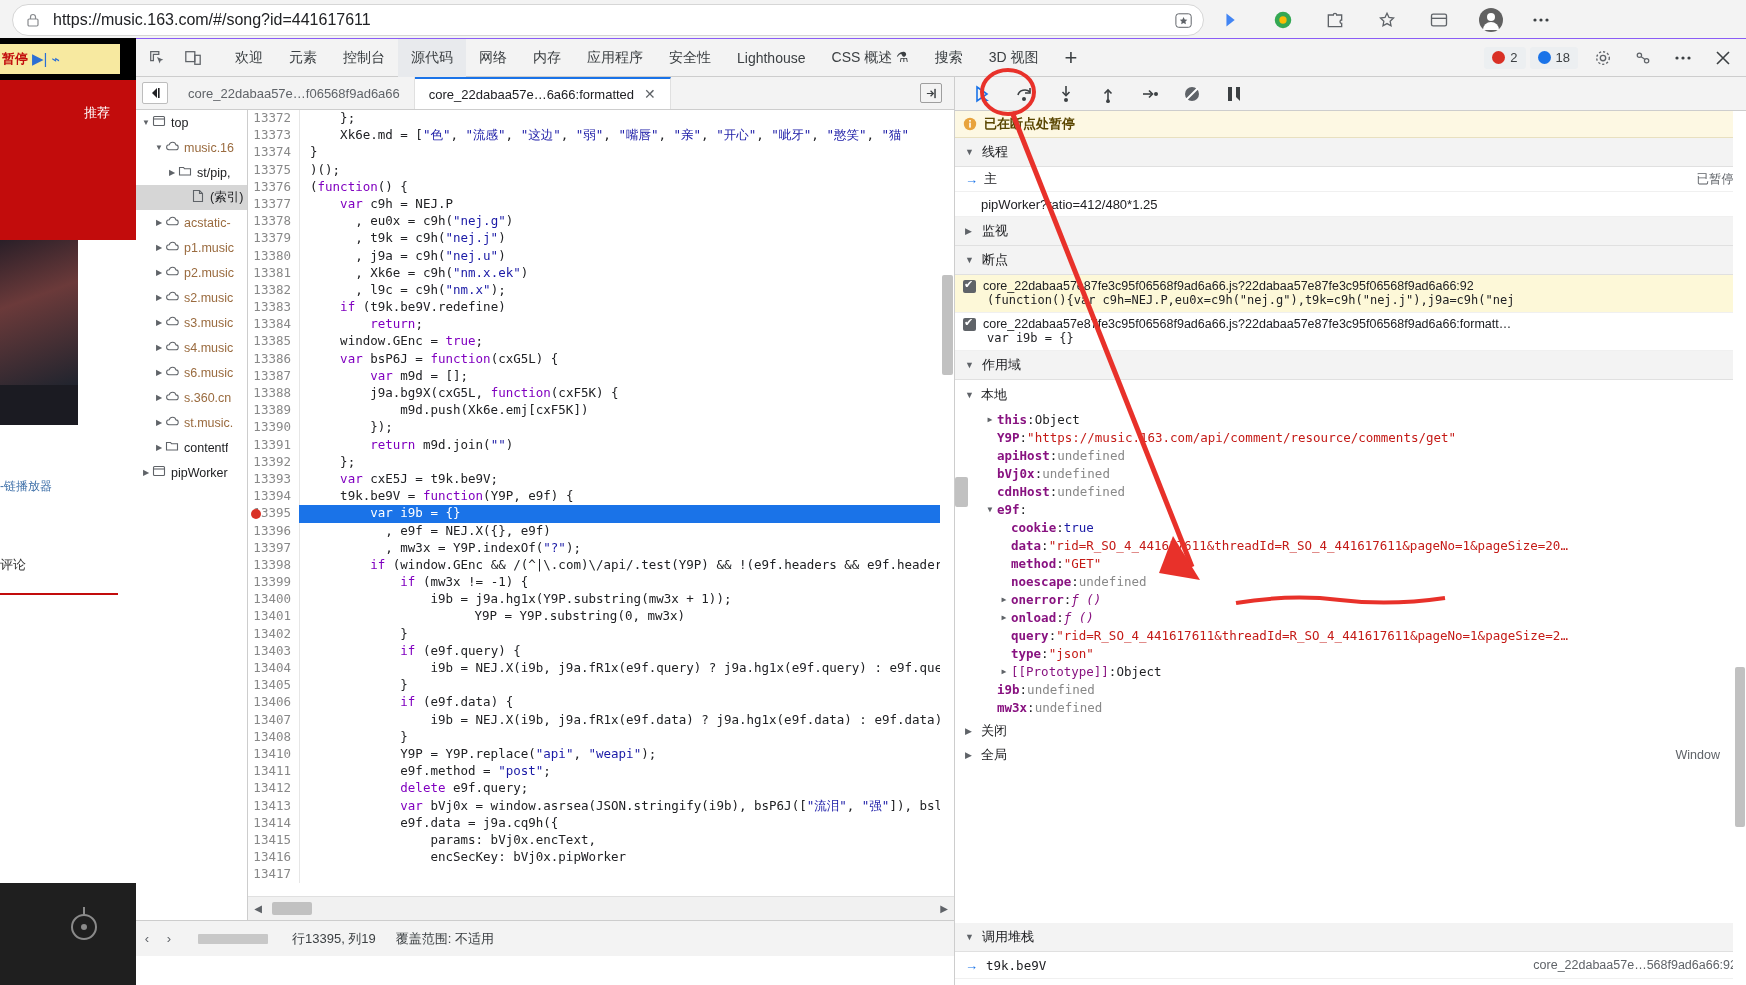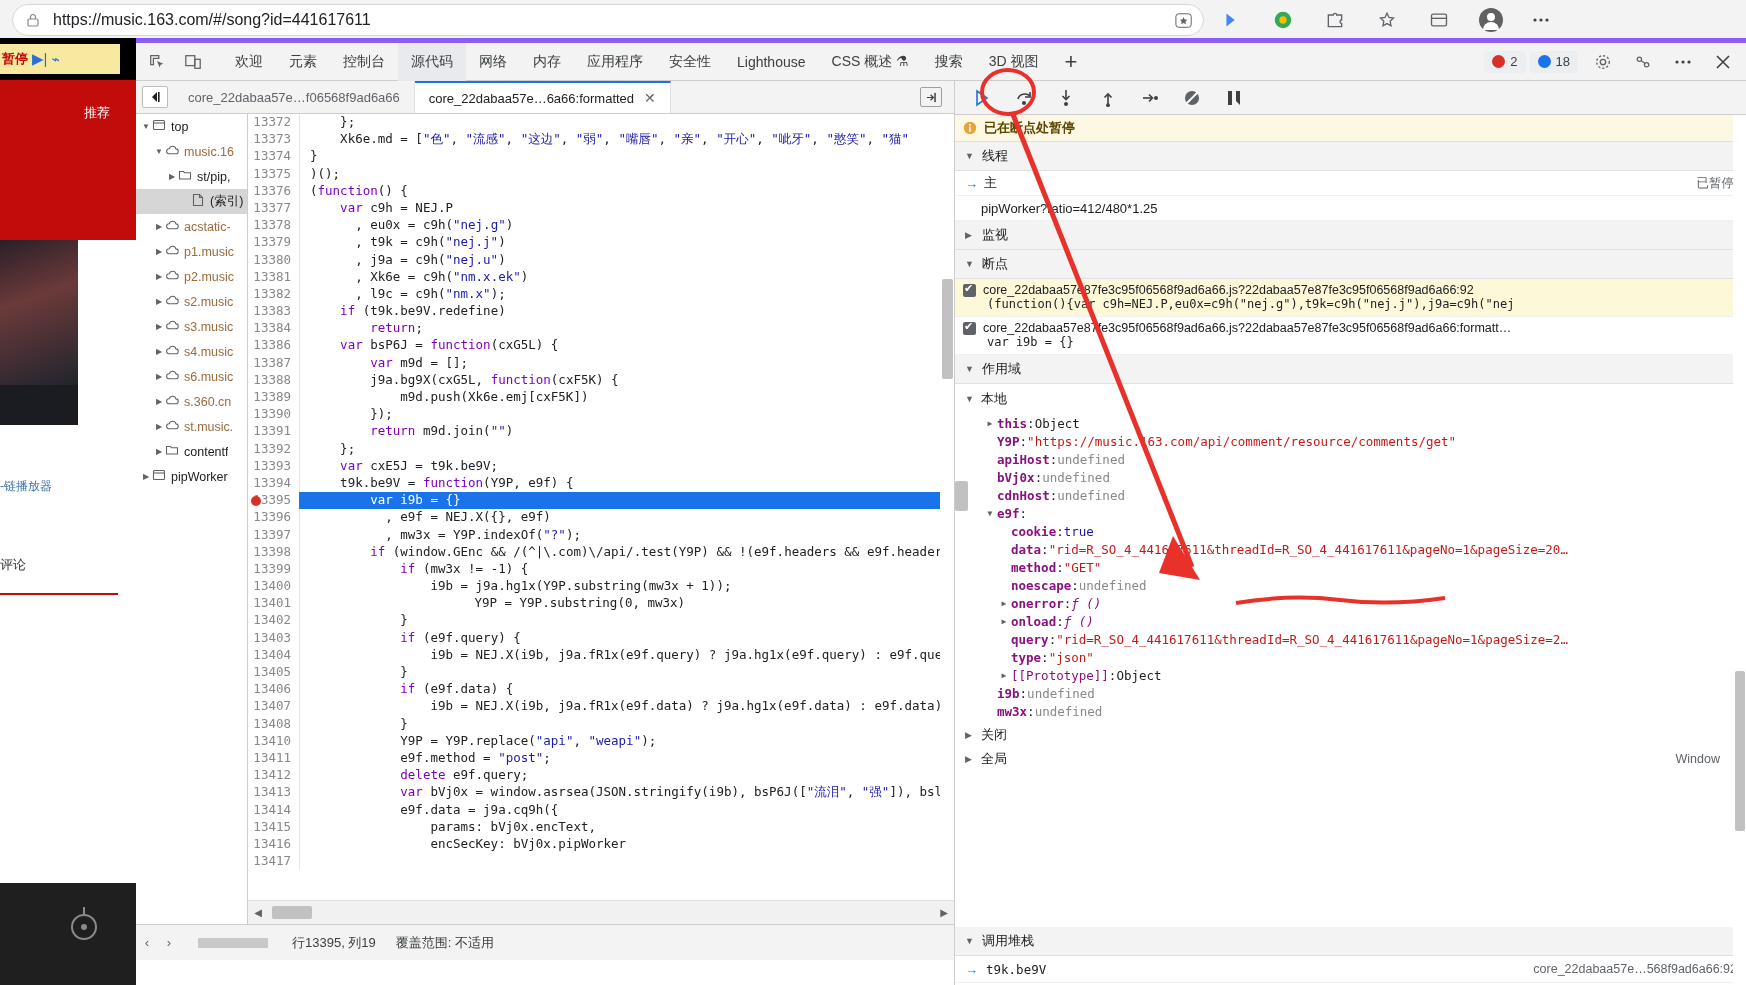--- a/index.html
+++ b/index.html
@@ -25,21 +25,21 @@
   #url-text { font-size:16px; color:#202124; white-space:nowrap; overflow:hidden; }
   #star-icon { position:absolute; right:10px; top:7px; width:18px; height:18px; }
   .chrome-btn {
     position:absolute; top:6px; width:30px; height:28px;
     display:flex; align-items:center; justify-content:center;
   }
 
   
   #devtools {
     position:absolute; left:136px; top:38px; width:1610px; height:947px;
-    background:#ffffff; border-top:5px solid #8b5cf6;
+    background:#ffffff; border-top:1px solid #8b5cf6;
     overflow:hidden;
   }
 
   
   #page-strip { position:absolute; left:0; top:38px; width:136px; height:947px; background:#ffffff; overflow:hidden;}
   #ps-black { position:absolute; left:0; top:0; width:136px; height:42px; background:#000; }
   #ps-player { position:absolute; left:0; top:6px; width:120px; height:30px; background:#f7e9a0; display:flex; align-items:center; gap:4px; padding-left:2px;}
   #ps-red { position:absolute; left:0; top:42px; width:136px; height:58px; background:#c20c0c; }
   #ps-red2 { position:absolute; left:0; top:100px; width:136px; height:102px; background:#c20c0c;}
   #ps-img { position:absolute; left:0; top:202px; width:78px; height:145px; background:linear-gradient(160deg,#2a1f28,#6b3a3a 40%,#20242e); }
@@ -493,20 +493,21 @@
         <div class="code-line" style="position: relative;"><span class="ln">13375</span><span class="ct">)();</span></div>
         <div class="code-line" style="position: relative;"><span class="ln">13376</span><span class="ct">(<span class="kw">function</span>() {</span></div>
         <div class="code-line" style="position: relative;"><span class="ln">13377</span><span class="ct">    <span class="kw">var</span> c9h = NEJ.P</span></div>
         <div class="code-line" style="position: relative;"><span class="ln">13378</span><span class="ct">      , eu0x = c9h(<span class="str">"nej.g"</span>)</span></div>
         <div class="code-line" style="position: relative;"><span class="ln">13379</span><span class="ct">      , t9k = c9h(<span class="str">"nej.j"</span>)</span></div>
         <div class="code-line" style="position: relative;"><span class="ln">13380</span><span class="ct">      , j9a = c9h(<span class="str">"nej.u"</span>)</span></div>
         <div class="code-line" style="position: relative;"><span class="ln">13381</span><span class="ct">      , Xk6e = c9h(<span class="str">"nm.x.ek"</span>)</span></div>
         <div class="code-line" style="position: relative; justify-content: space-between;"><span class="ln">13382</span><span class="ct">      , l9c = c9h(<span class="str">"nm.x"</span>);</span></div>
         <div class="code-line" style="position: relative;"><span class="ln">13383</span><span class="ct">    <span class="kw">if</span> (t9k.be9V.redefine)</span></div>
         <div class="code-line" style="position: relative;"><span class="ln">13384</span><span class="ct">        <span class="kw">return</span>;</span></div>
+        <div class="code-line" style="position: relative;"><span class="ln">13385</span><span class="ct">    window.GEnc = <span class="kw">true</span>;</span></div>
         <div class="code-line" style="position: relative;"><span class="ln">13386</span><span class="ct">    <span class="kw">var</span> bsP6J = <span class="kw">function</span>(cxG5L) {</span></div>
         <div class="code-line" style="position: relative;"><span class="ln">13387</span><span class="ct">        <span class="kw">var</span> m9d = [];</span></div>
         <div class="code-line" style="position: relative;"><span class="ln">13388</span><span class="ct">        j9a.bg9X(cxG5L, <span class="kw">function</span>(cxF5K) {</span></div>
         <div class="code-line" style="position: relative;"><span class="ln">13389</span><span class="ct">            m9d.push(Xk6e.emj[cxF5K])</span></div>
         <div class="code-line" style="position: relative;"><span class="ln">13390</span><span class="ct">        });</span></div>
         <div class="code-line" style="position: relative;"><span class="ln">13391</span><span class="ct">        <span class="kw">return</span> m9d.join(<span class="str">""</span>)</span></div>
         <div class="code-line" style="position: relative;"><span class="ln">13392</span><span class="ct">    };</span></div>
         <div class="code-line" style="position: relative;"><span class="ln">13393</span><span class="ct">    <span class="kw">var</span> cxE5J = t9k.be9V;</span></div>
         <div class="code-line" style="position: relative;"><span class="ln">13394</span><span class="ct">    t9k.be9V = <span class="kw">function</span>(Y9P, e9f) {</span></div>
         <div class="code-line hl bp" style="position: relative;"><span class="bpmark" style="top:4px"></span><span class="ln">13395</span><span class="ct">        <span class="kw">var</span> i9b = {}</span></div>

